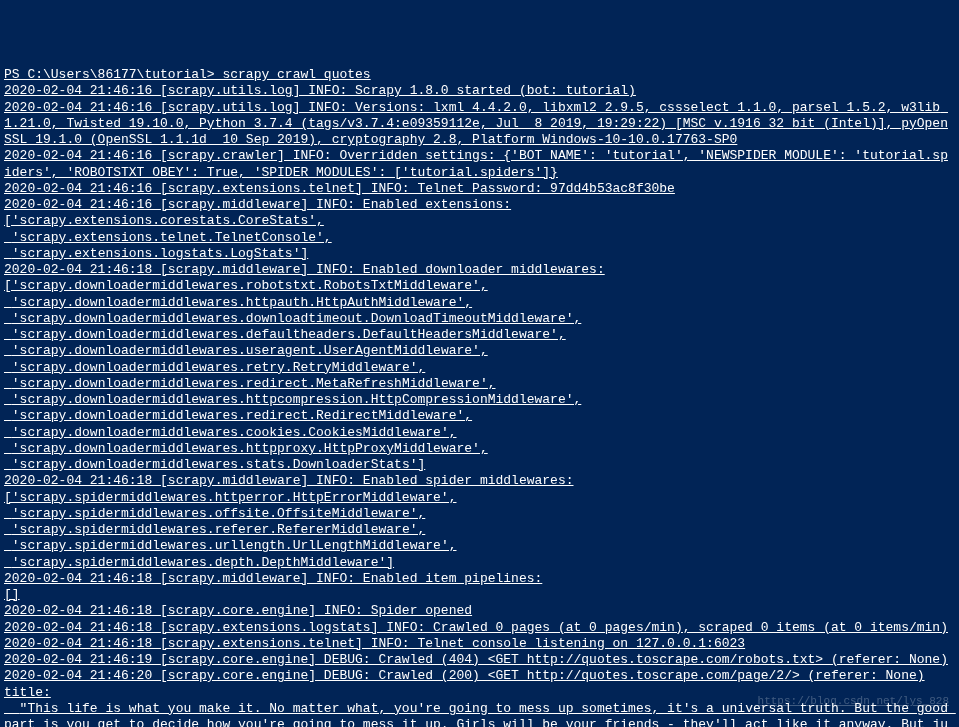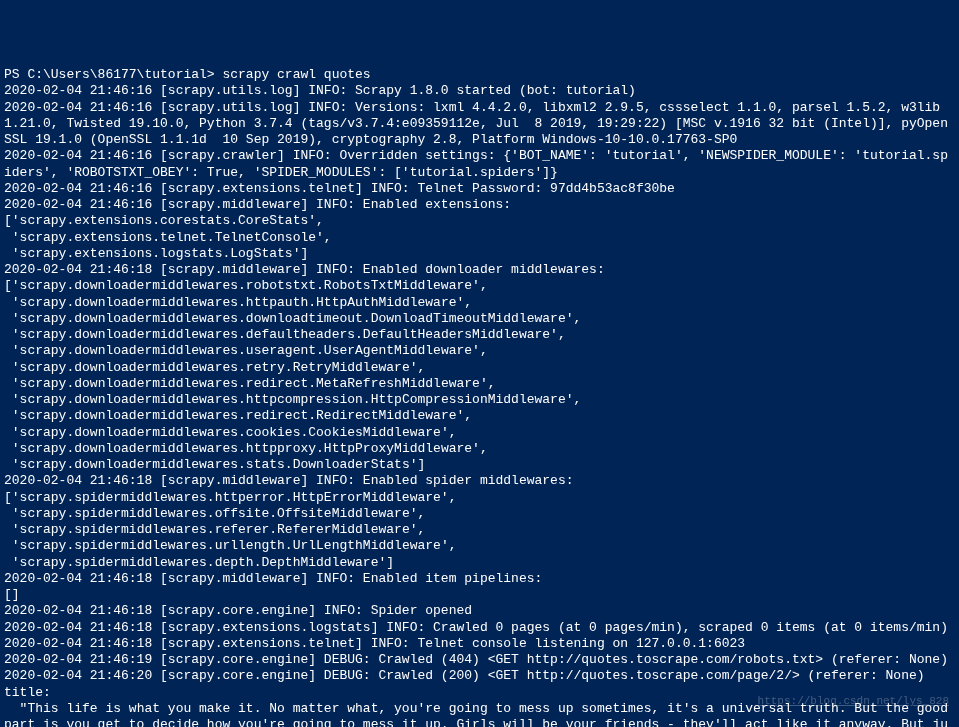--- a/index.html
+++ b/index.html
@@ -16,20 +16,21 @@
       padding: 2px 4px;
       width: 959px;
       height: 727px;
       overflow: hidden;
       white-space: pre-wrap;
       word-break: break-all;
       position: relative;
     }
     .terminal-line {
       display: block;
+      text-decoration: underline;
     }
     .watermark {
       position: absolute;
       bottom: 18px;
       right: 10px;
       color: rgba(255,255,255,0.25);
       font-size: 11px;
       pointer-events: none;
       text-decoration: underline;
     }

